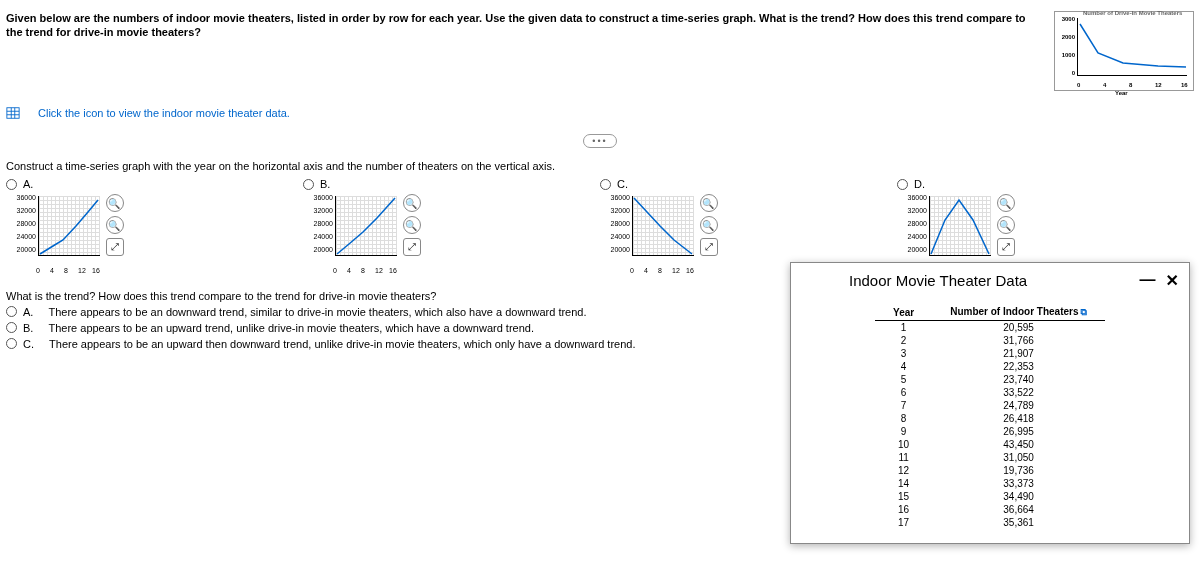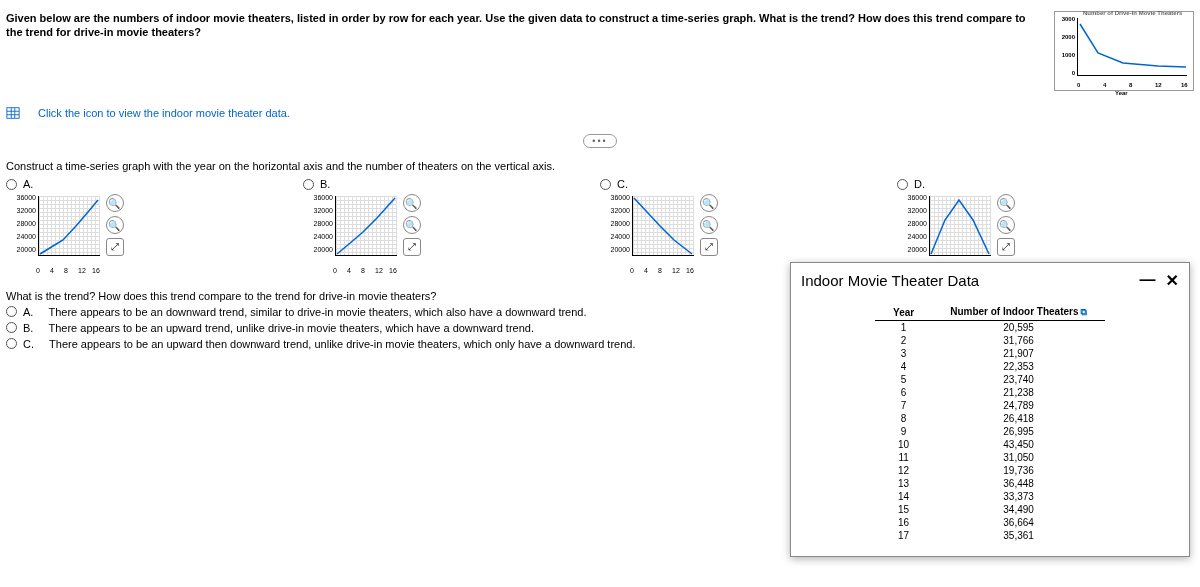--- a/index.html
+++ b/index.html
@@ -24,21 +24,21 @@
   .mini-chart .ylab { position:absolute; left:0; font-size:7px; text-align:right; width:30px; }
   .mini-chart .xlab { position:absolute; bottom:0; font-size:7px; }
   .mini-chart svg.line { position:absolute; left:32px; top:2px; }
   .mini-tools { position:absolute; left:100px; top:0; display:flex; flex-direction:column; gap:4px; }
   .tool-btn { width:18px; height:18px; border:1px solid #888; border-radius:50%; display:flex; align-items:center; justify-content:center; font-size:10px; cursor:pointer; background:#fff;}
   .tool-btn.sq { border-radius:3px; }
   .q2 { padding: 6px 6px 2px; }
   .ans-options { padding: 0 6px; }
   .ans-row { display:flex; align-items:flex-start; gap:6px; padding:2px 0; }
   .popup { position:absolute; left:790px; top:262px; width:400px; background:#fff; border:1px solid #888; box-shadow:0 2px 8px rgba(0,0,0,.3); }
-  .popup-head { display:flex; align-items:center; justify-content:space-between; padding:8px 10px; font-size:15px; }
+  .popup-head { display:flex; align-items:center; justify-content:space-between; padding:8px 10px; font-size:15px;margin-left:48px; }
   .popup-head .ctrls { display:flex; gap:10px; }
   .popup-head .ctrls span { cursor:pointer; font-size:16px; font-weight:bold; }
   .data-table-wrap { padding: 6px 40px 14px; }
   table.data { border-collapse: collapse; margin: 0 auto; font-size:10px; }
   table.data th { border-bottom:1px solid #000; padding:2px 18px; font-weight:bold; }
   table.data td { padding:1px 18px; text-align:center; }
   .copy-icon { font-size:9px; color:#0066cc; cursor:pointer; margin-left:2px;}
   
   .tr-axis { position:absolute; left:22px; top:6px; bottom:14px; right:6px; border-left:1px solid #000; border-bottom:1px solid #000;}
   .tr-y { position:absolute; left:0; font-size:6px; width:20px; text-align:right;}
@@ -240,21 +240,21 @@
           <tr>
             <td>4</td>
             <td>22,353</td>
           </tr>
           <tr>
             <td>5</td>
             <td>23,740</td>
           </tr>
           <tr>
             <td>6</td>
-            <td>21,238</td>
+            <td>33,522</td>
           </tr>
           <tr>
             <td>7</td>
             <td>24,789</td>
           </tr>
           <tr>
             <td>8</td>
             <td>26,418</td>
           </tr>
           <tr>
@@ -267,24 +267,20 @@
           </tr>
           <tr>
             <td>11</td>
             <td>31,050</td>
           </tr>
           <tr>
             <td>12</td>
             <td>19,736</td>
           </tr>
           <tr>
-            <td>13</td>
-            <td>36,448</td>
-          </tr>
-          <tr>
             <td>14</td>
             <td>33,373</td>
           </tr>
           <tr>
             <td>15</td>
             <td>34,490</td>
           </tr>
           <tr>
             <td>16</td>
             <td>36,664</td>

